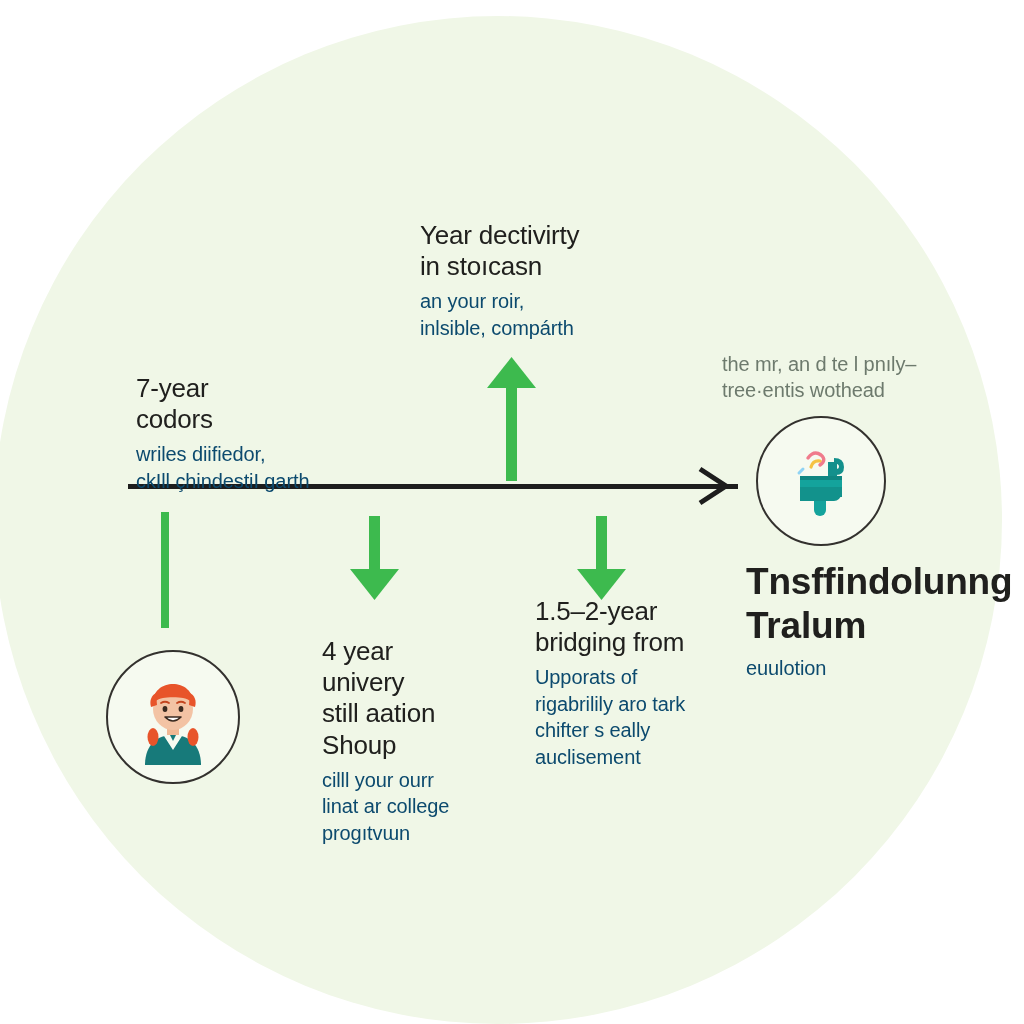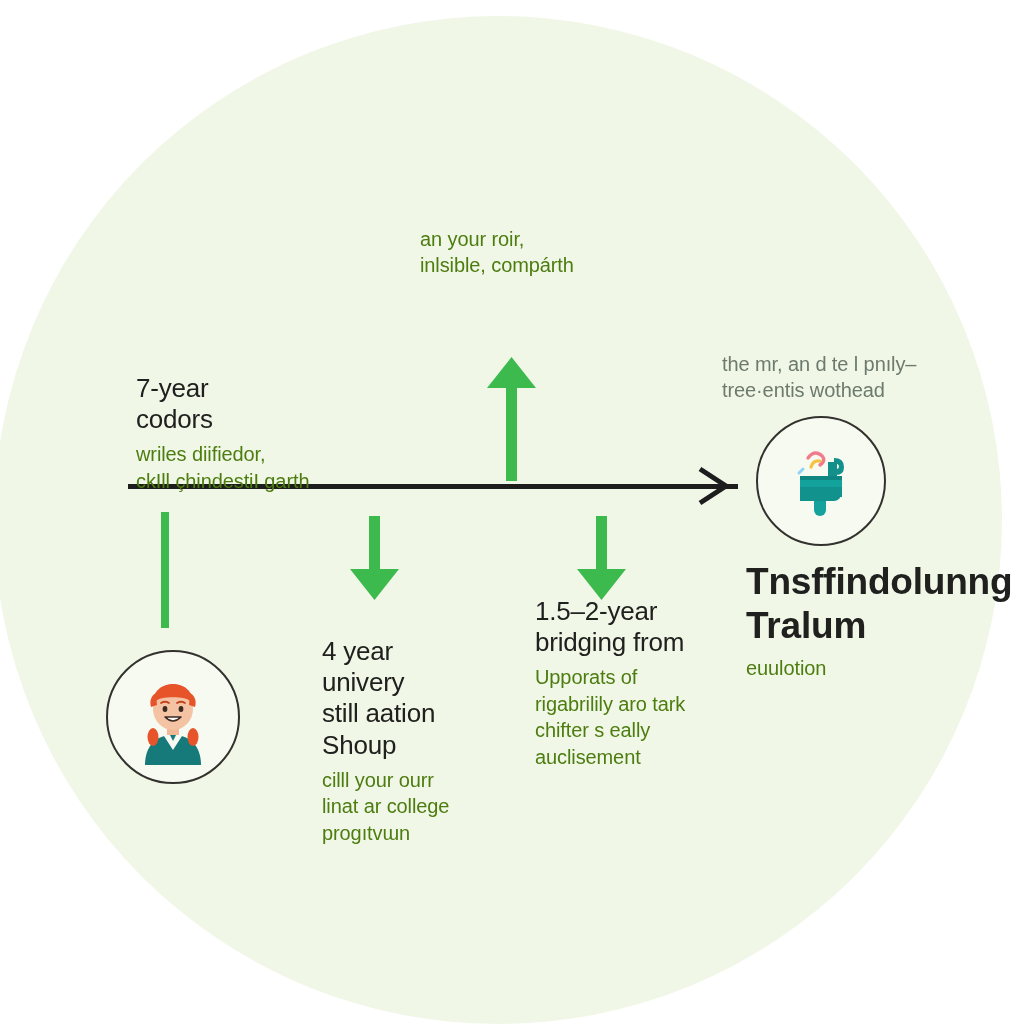--- a/index.html
+++ b/index.html
@@ -72,21 +72,21 @@
   .txt-block { position: absolute; }
   .txt-head {
     color: #20201e;
     font-size: 26px;
     line-height: 1.2;
     font-weight: 400;
     white-space: pre-line;
     letter-spacing: -0.2px;
   }
   .txt-sub {
-    color: #4d7c0f;
+    color: #0c4a6e;
     font-size: 20px;
     line-height: 1.32;
     font-weight: 400;
     white-space: pre-line;
     margin-top: 6px;
     letter-spacing: -0.1px;
   }
   .txt-sub.faint { color: #6d7a6d; }
 
   #blk-left        { left: 136px; top: 373px; width: 250px; }
@@ -188,20 +188,22 @@
   </div>
 
   <div class="txt-block" id="blk-left">
     <div class="txt-head">7-year
 codors</div>
     <div class="txt-sub">wriles diifiedor,
 ckIll çhindestiI garth</div>
   </div>
 
   <div class="txt-block" id="blk-top-center">
+    <div class="txt-head">Year dectivirty
+in stoıcasn</div>
     <div class="txt-sub">an your roir,
 inlsible, compárth</div>
   </div>
 
   <div class="txt-block" id="blk-top-right">
     <div class="txt-sub faint">the mr, an d te l pnıly–
 tree·entis wothead</div>
   </div>
 
   <div class="txt-block" id="blk-bottom-2">

